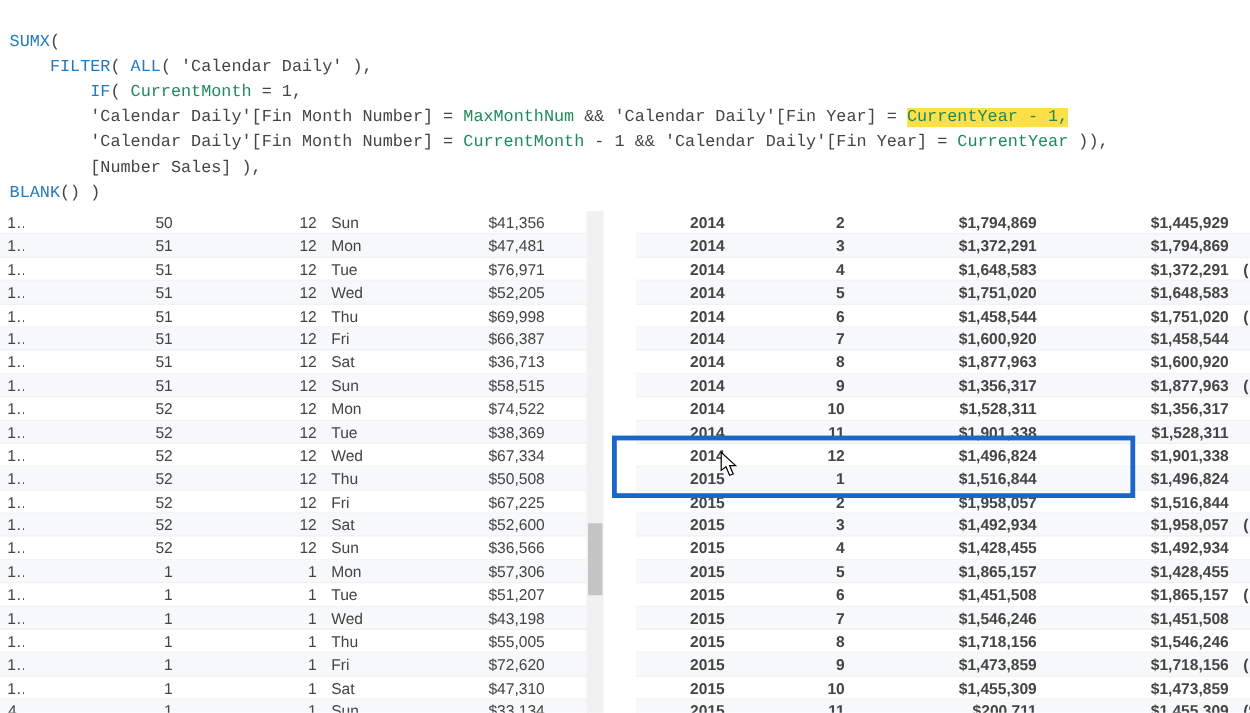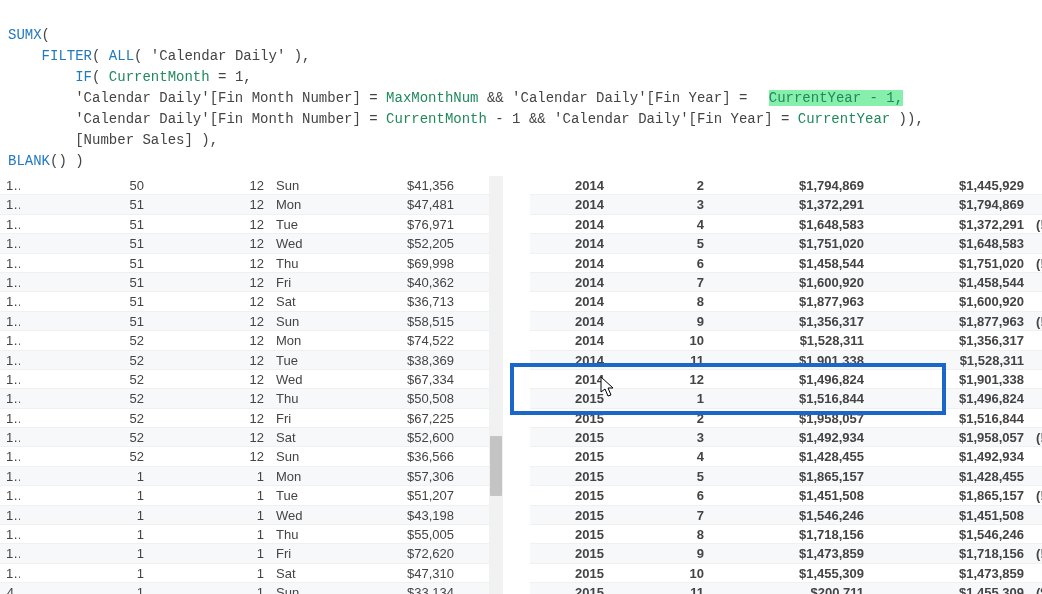--- a/index.html
+++ b/index.html
@@ -15,21 +15,21 @@
   }
   .formula-area {
     padding: 4px 8px;
     font-size: 14px;
     line-height: 21px;
     white-space: pre;
   }
   .k-func { color: #2179bf; }
   .k-var { color: #1e8a5a; text-align: center; }
   .k-plain { color: #444; }
-  .k-sel { background: #86efac; margin-left: 13px; }
+  .k-sel { background: #fde047; }
   .tables-wrap {
     display: flex;
     height: 450px;
     font-family: 'Segoe UI', Arial, sans-serif;
     font-size: 13px;
     color: #444;
   }
   .left-pane {
     width: 520px;
     position: relative;
@@ -133,21 +133,21 @@
           <div class="cell r">51</div>
           <div class="cell r">12</div>
           <div class="cell">Thu</div>
           <div class="cell r">$69,998</div>
         </div>
         <div class="row alt">
           <div class="cell r">14</div>
           <div class="cell r">51</div>
           <div class="cell r">12</div>
           <div class="cell">Fri</div>
-          <div class="cell r">$40,362</div>
+          <div class="cell r">$66,387</div>
         </div>
         <div class="row">
           <div class="cell r">14</div>
           <div class="cell r">51</div>
           <div class="cell r">12</div>
           <div class="cell">Sat</div>
           <div class="cell r">$36,713</div>
         </div>
         <div class="row alt">
           <div class="cell r">14</div>

